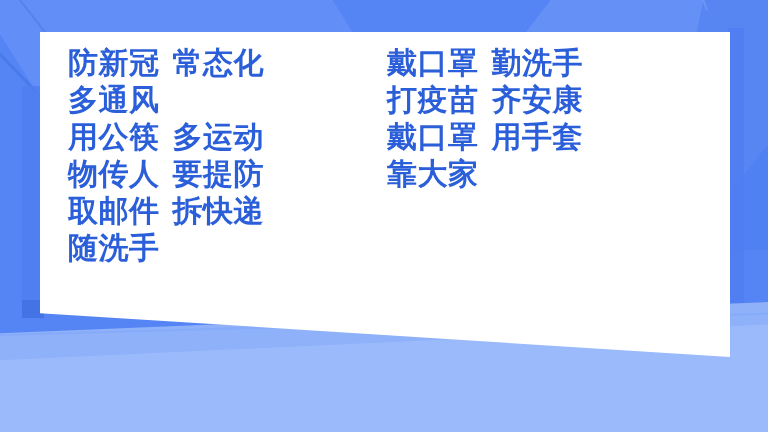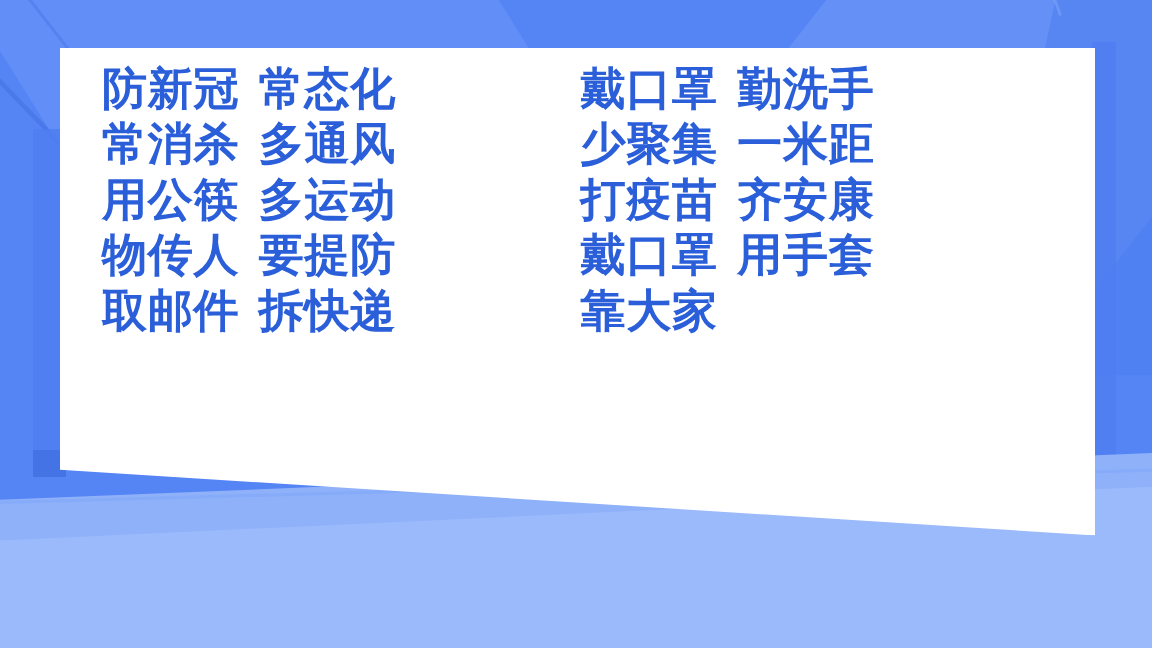--- a/index.html
+++ b/index.html
@@ -5,21 +5,21 @@
   html, body {
     margin: 0;
     padding: 0;
     background: #ffffff;
   }
   #poster {
     position: relative;
     width: 768px;
     height: 432px;
     overflow: hidden;
-    font-family: Liberation Mono, monospace;
+    font-family: Liberation Serif, serif;
     background: #5585f5;
   }
 
   
   .bg-base {
     position: absolute;
     inset: 0;
     background: #5585f5;
   }
   .bg-shape {
@@ -199,49 +199,45 @@
   </div>
 
   <div class="slogan-grid">
 
     <div class="slogan-col">
       <div class="slogan-line">
         <span class="phrase">防新冠</span>
         <span class="phrase">常态化</span>
       </div>
       <div class="slogan-line">
-        <span class="phrase">常消杀</span>
         <span class="phrase">多通风</span>
       </div>
       <div class="slogan-line">
         <span class="phrase">用公筷</span>
         <span class="phrase">多运动</span>
       </div>
       <div class="slogan-line">
         <span class="phrase">物传人</span>
         <span class="phrase">要提防</span>
       </div>
       <div class="slogan-line">
         <span class="phrase">取邮件</span>
         <span class="phrase">拆快递</span>
       </div>
       <div class="slogan-line">
+        <span class="phrase">随洗手</span>
       </div>
     </div>
 
     <div class="slogan-col">
       <div class="slogan-line">
         <span class="phrase">戴口罩</span>
         <span class="phrase">勤洗手</span>
       </div>
       <div class="slogan-line">
-        <span class="phrase">少聚集</span>
-        <span class="phrase">一米距</span>
-      </div>
-      <div class="slogan-line">
         <span class="phrase">打疫苗</span>
         <span class="phrase">齐安康</span>
       </div>
       <div class="slogan-line">
         <span class="phrase">戴口罩</span>
         <span class="phrase">用手套</span>
       </div>
       <div class="slogan-line">
         <span class="phrase">靠大家</span>
       </div>

